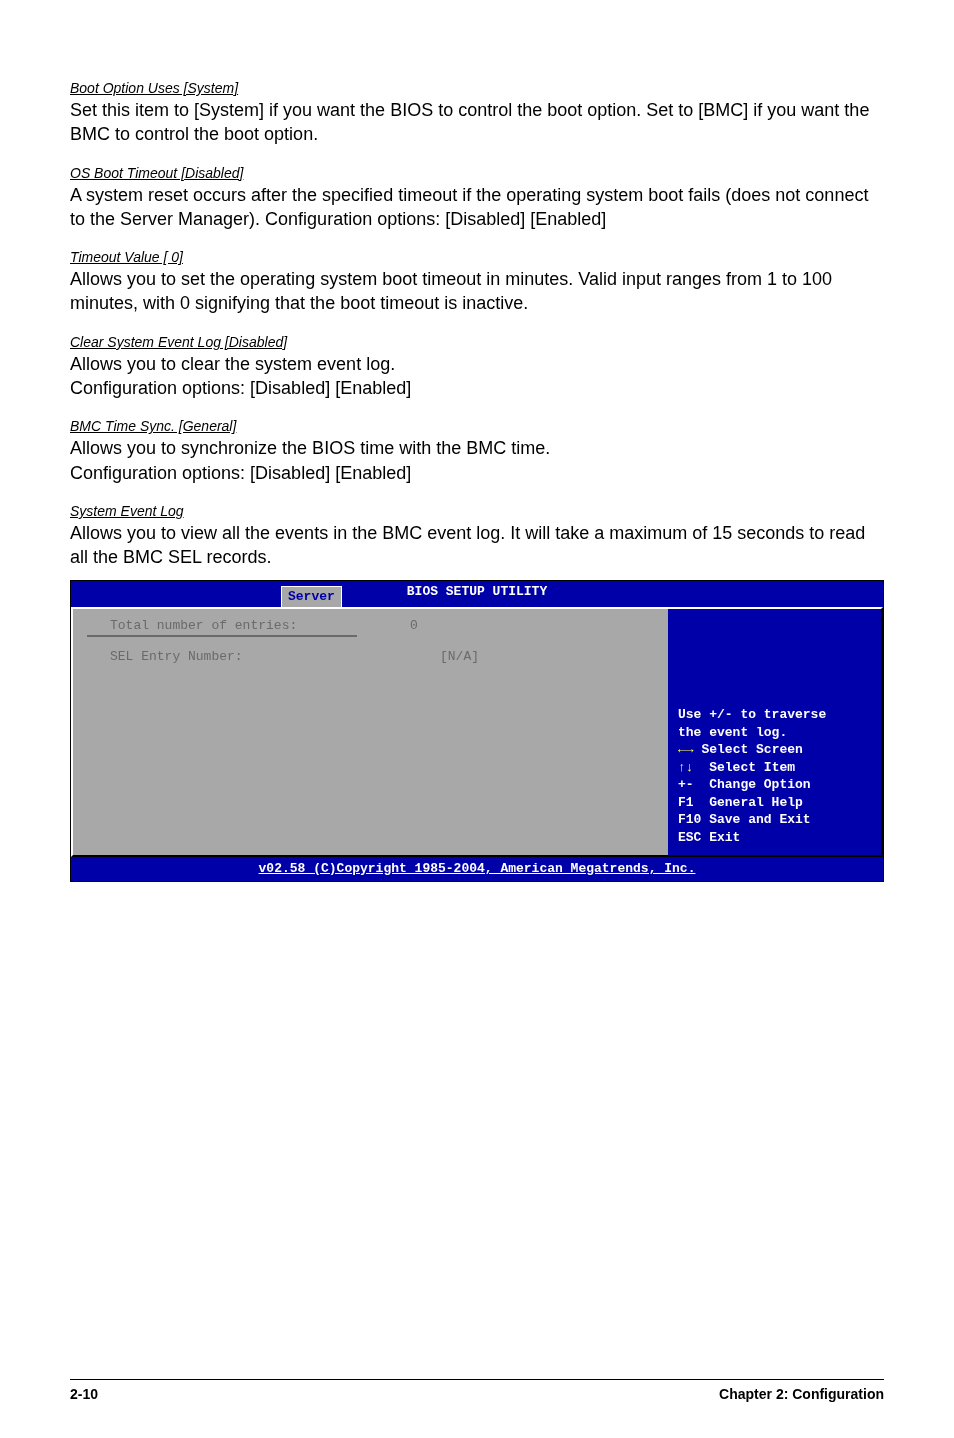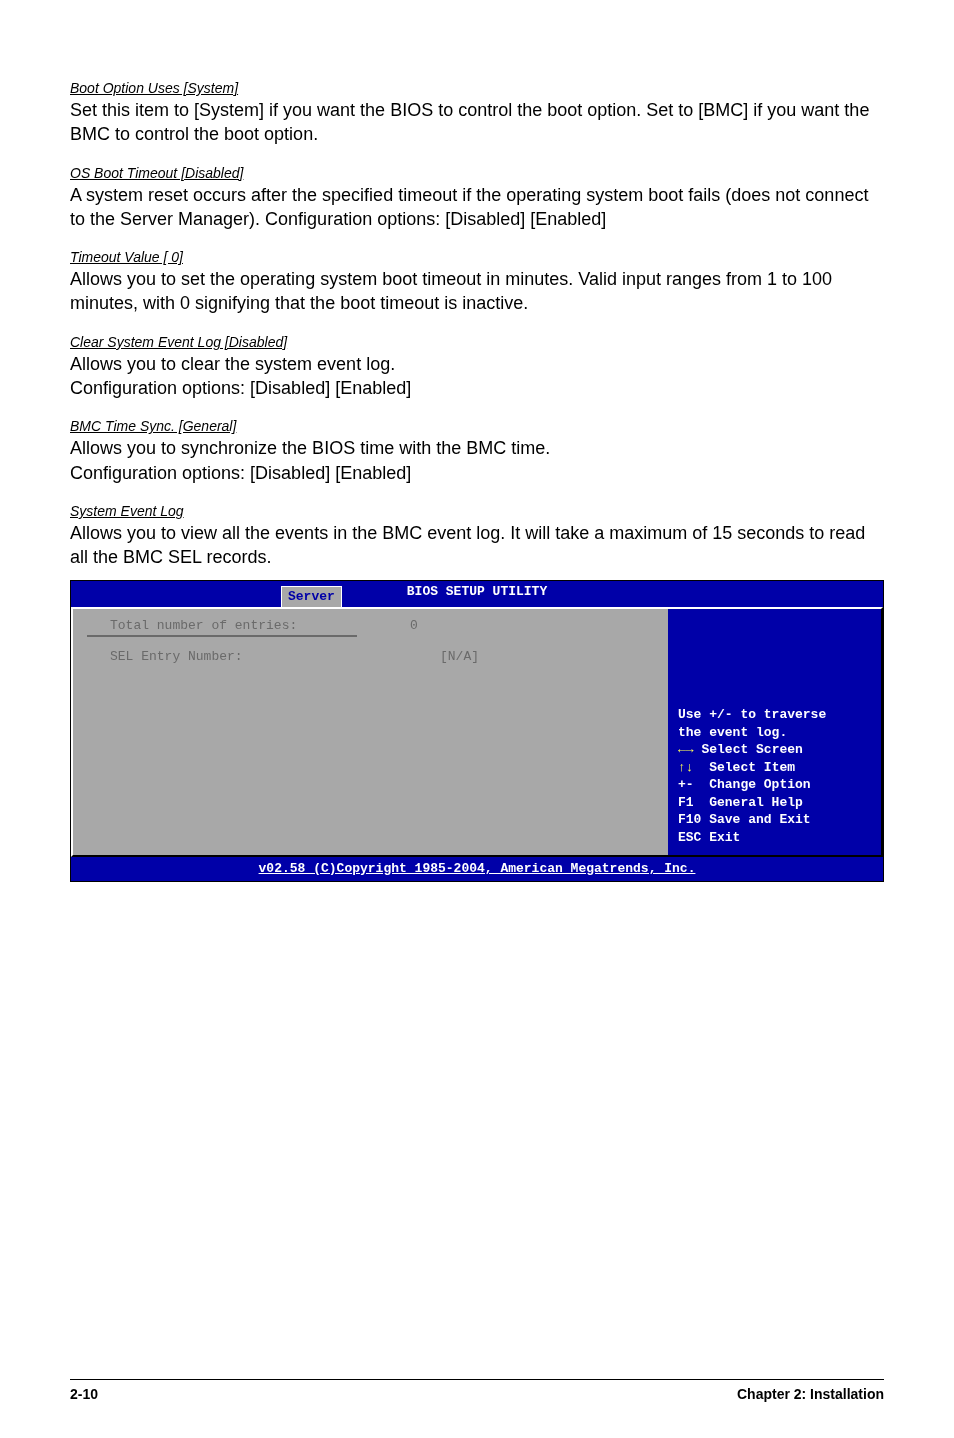--- a/index.html
+++ b/index.html
@@ -215,14 +215,14 @@
 <span>F1  General Help</span>
 <span>F10 Save and Exit</span>
 <span>ESC Exit</span></div>
     </div>
   </div>
   <div class="bios-footer">v02.58 (C)Copyright 1985-2004, American Megatrends, Inc.</div>
 </div>
 
 <div class="page-footer">
   <span>2-10</span>
-  <span>Chapter 2: Installation</span>
+  <span>Chapter 2: Configuration</span>
 </div>
 
 </body></html>

